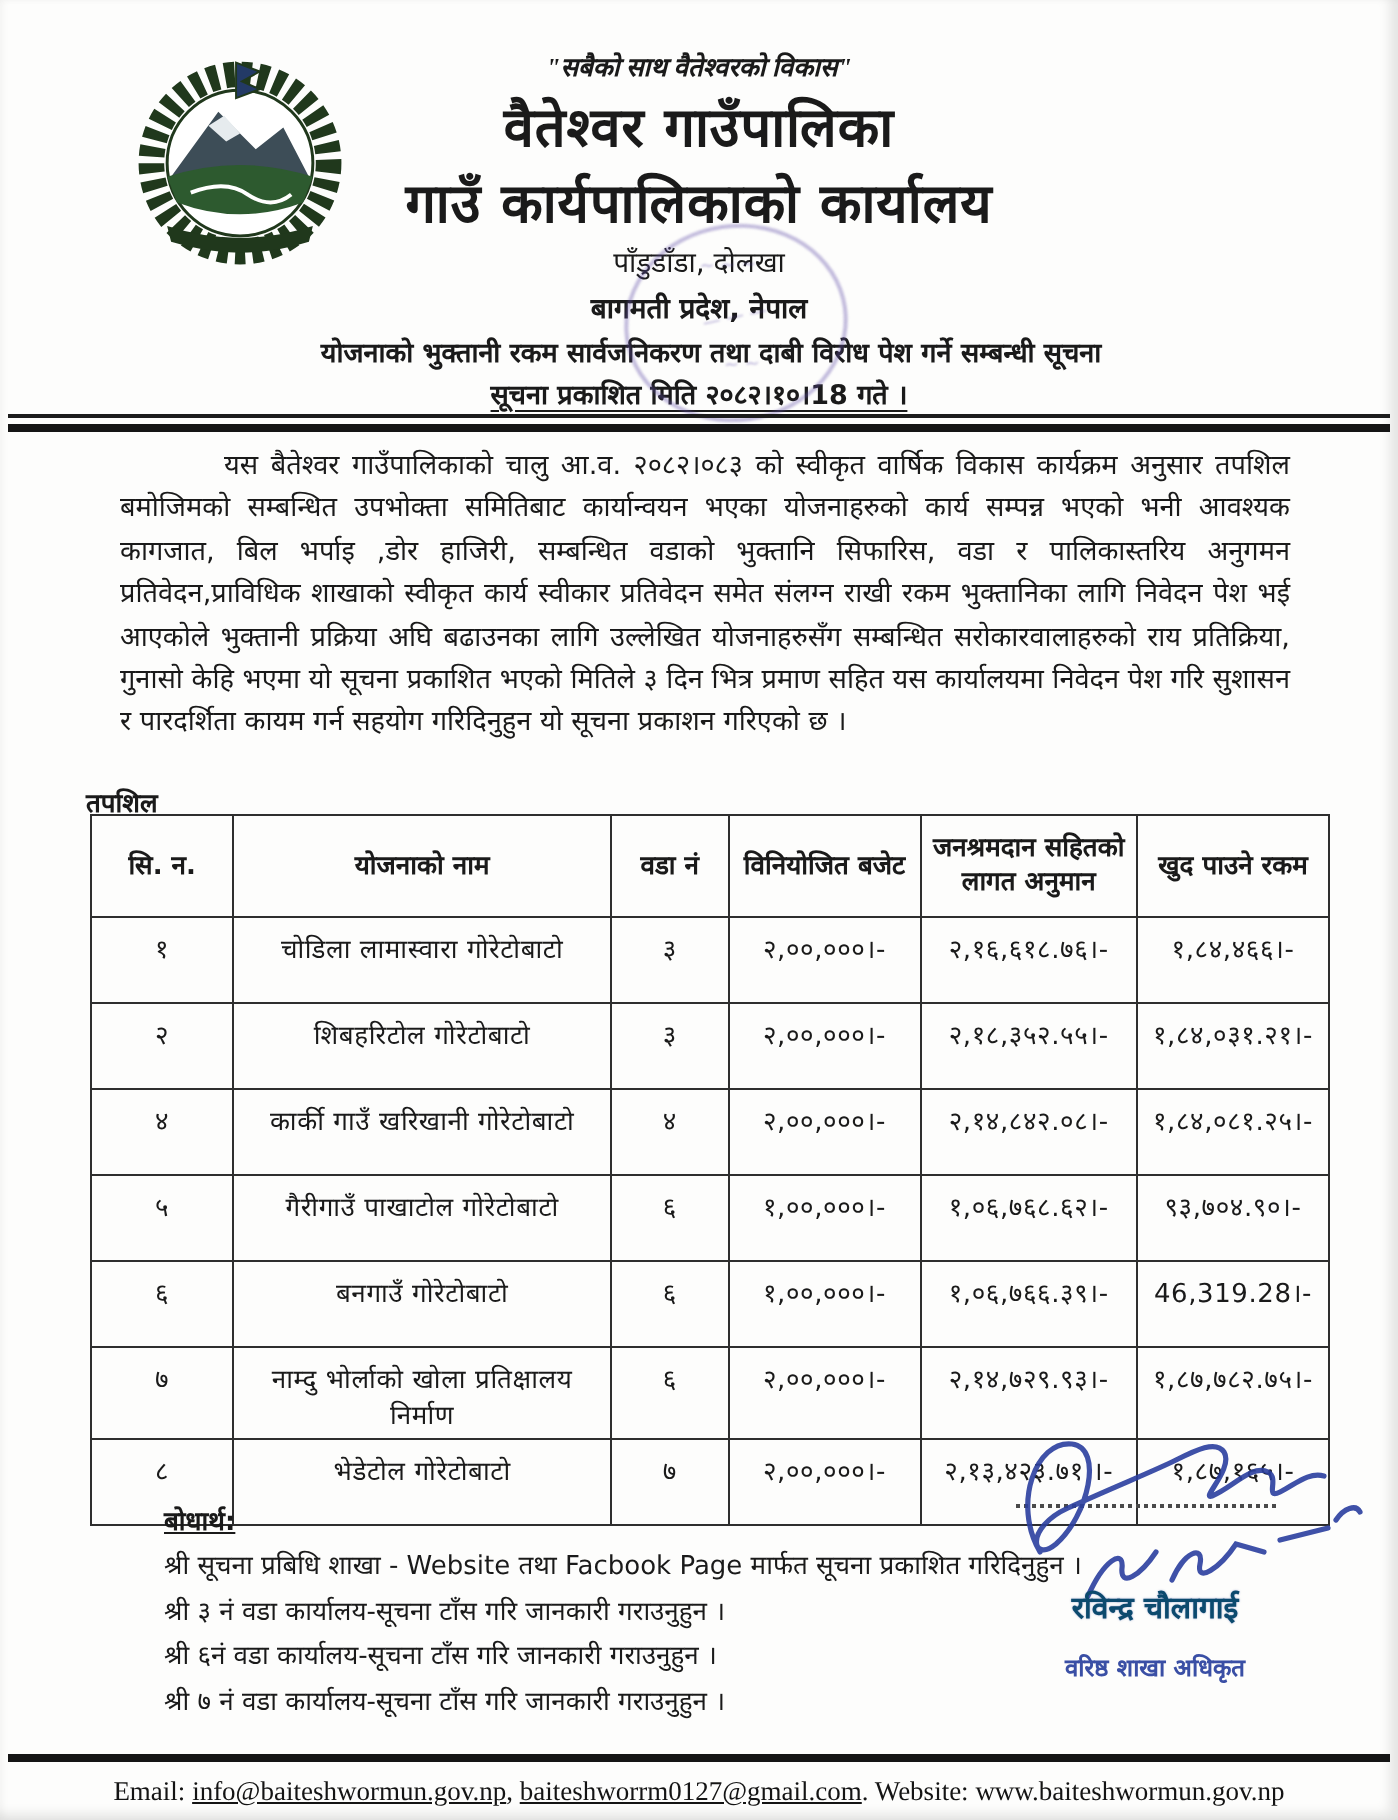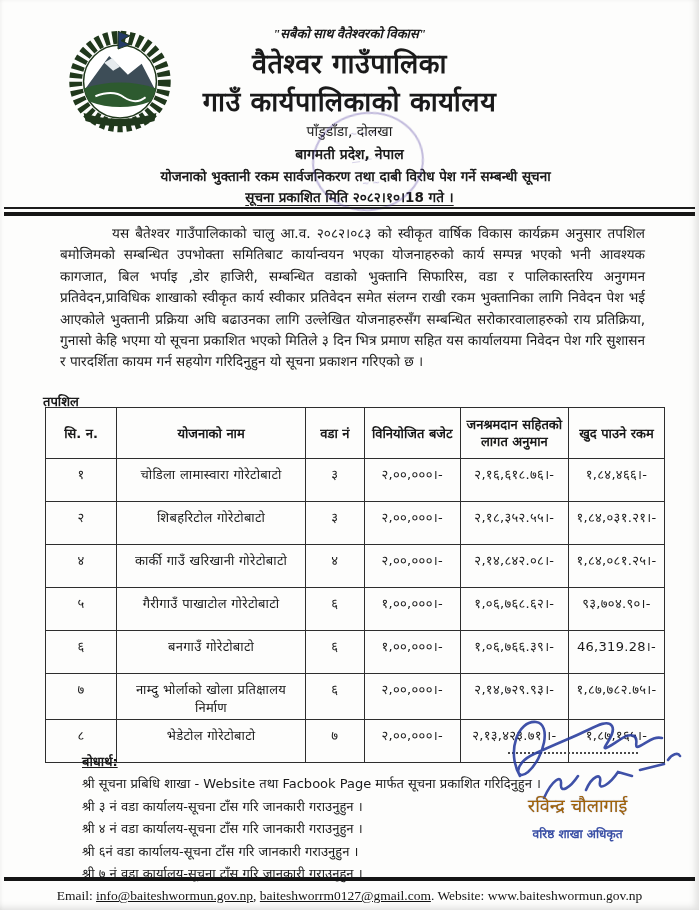--- a/index.html
+++ b/index.html
@@ -47,22 +47,22 @@
   table.detail td{height:33px;vertical-align:top;padding-top:6px;letter-spacing:0.3px;}
   .w-sn{width:11.5%;} .w-name{width:30.5%;} .w-ward{width:9.5%;}
   .w-budget{width:15.5%;} .w-cost{width:17.5%;} .w-net{width:15.5%;}
   
   .notes{left:82px;top:751px;font-size:13px;line-height:22.4px;}
   .notes .label{font-weight:bold;text-decoration:underline;display:block;}
   .notes .item{display:block;}
   
   .sig-dots{left:508px;top:752px;width:130px;border-top:2px dotted #4a4a4a;}
   .sig-svg{left:492px;top:706px;width:200px;height:100px;}
-  .stamp-name{left:480px;top:793px;width:195px;text-align:center;font-weight:normal;
-    font-size:18px;color:#a16207;text-shadow:0 0 1px rgba(58,79,165,0.5);}
+  .stamp-name{left:480px;top:793px;width:195px;text-align:center;font-weight:bold;
+    font-size:15px;color:#0c4a6e;text-shadow:0 0 1px rgba(58,79,165,0.5);}
   .stamp-title{left:480px;top:825px;width:195px;text-align:center;font-weight:bold;
     font-size:12px;color:#3a4fa5;}
   
   .page-footer{left:0;right:0;top:888px;text-align:center;
     font-family:"Liberation Serif",serif;font-size:13.5px;color:#141414;}
   .page-footer .u{text-decoration:underline;}
 </style>
 </head>
 <body>
 
@@ -177,21 +177,20 @@
         <td>२,१३,४२३.७१ ।-</td>
         <td>१,८७,१६५।-</td>
       </tr>
     </tbody>
   </table>
 
   <div class="abs notes">
     <span class="label">बोधार्थ:</span>
     <span class="item">श्री सूचना प्रबिधि शाखा - Website तथा Facbook Page मार्फत सूचना प्रकाशित गरिदिनुहुन ।</span>
     <span class="item">श्री ३ नं वडा कार्यालय-सूचना टाँस गरि जानकारी गराउनुहुन ।</span>
-    <span class="item">श्री ४ नं वडा कार्यालय-सूचना टाँस गरि जानकारी गराउनुहुन ।</span>
     <span class="item">श्री ६नं वडा कार्यालय-सूचना टाँस गरि जानकारी गराउनुहुन ।</span>
     <span class="item">श्री ७ नं वडा कार्यालय-सूचना टाँस गरि जानकारी गराउनुहुन ।</span>
   </div>
 
   <div class="abs sig-dots"></div>
   <svg class="abs sig-svg" viewBox="0 0 200 100">
     <g fill="none" stroke="#2b3f9f" stroke-width="2.6" stroke-linecap="round" opacity="0.9">
       <path d="M28,70 C14,46 26,14 44,16 C60,18 52,52 36,66 C24,76 20,58 42,48 C66,37 84,30 96,24 C106,19 116,14 120,20 C125,28 108,44 114,42 C124,38 134,26 142,30 C148,33 140,44 148,40 C156,36 162,30 170,32"></path>
       <path d="M52,92 C60,74 70,68 69,78 C68,88 78,82 86,70 M94,84 C100,70 110,66 108,76 C106,86 118,78 126,66 L140,70 M148,64 L172,58 M176,54 C180,48 186,46 188,50"></path>
     </g>

